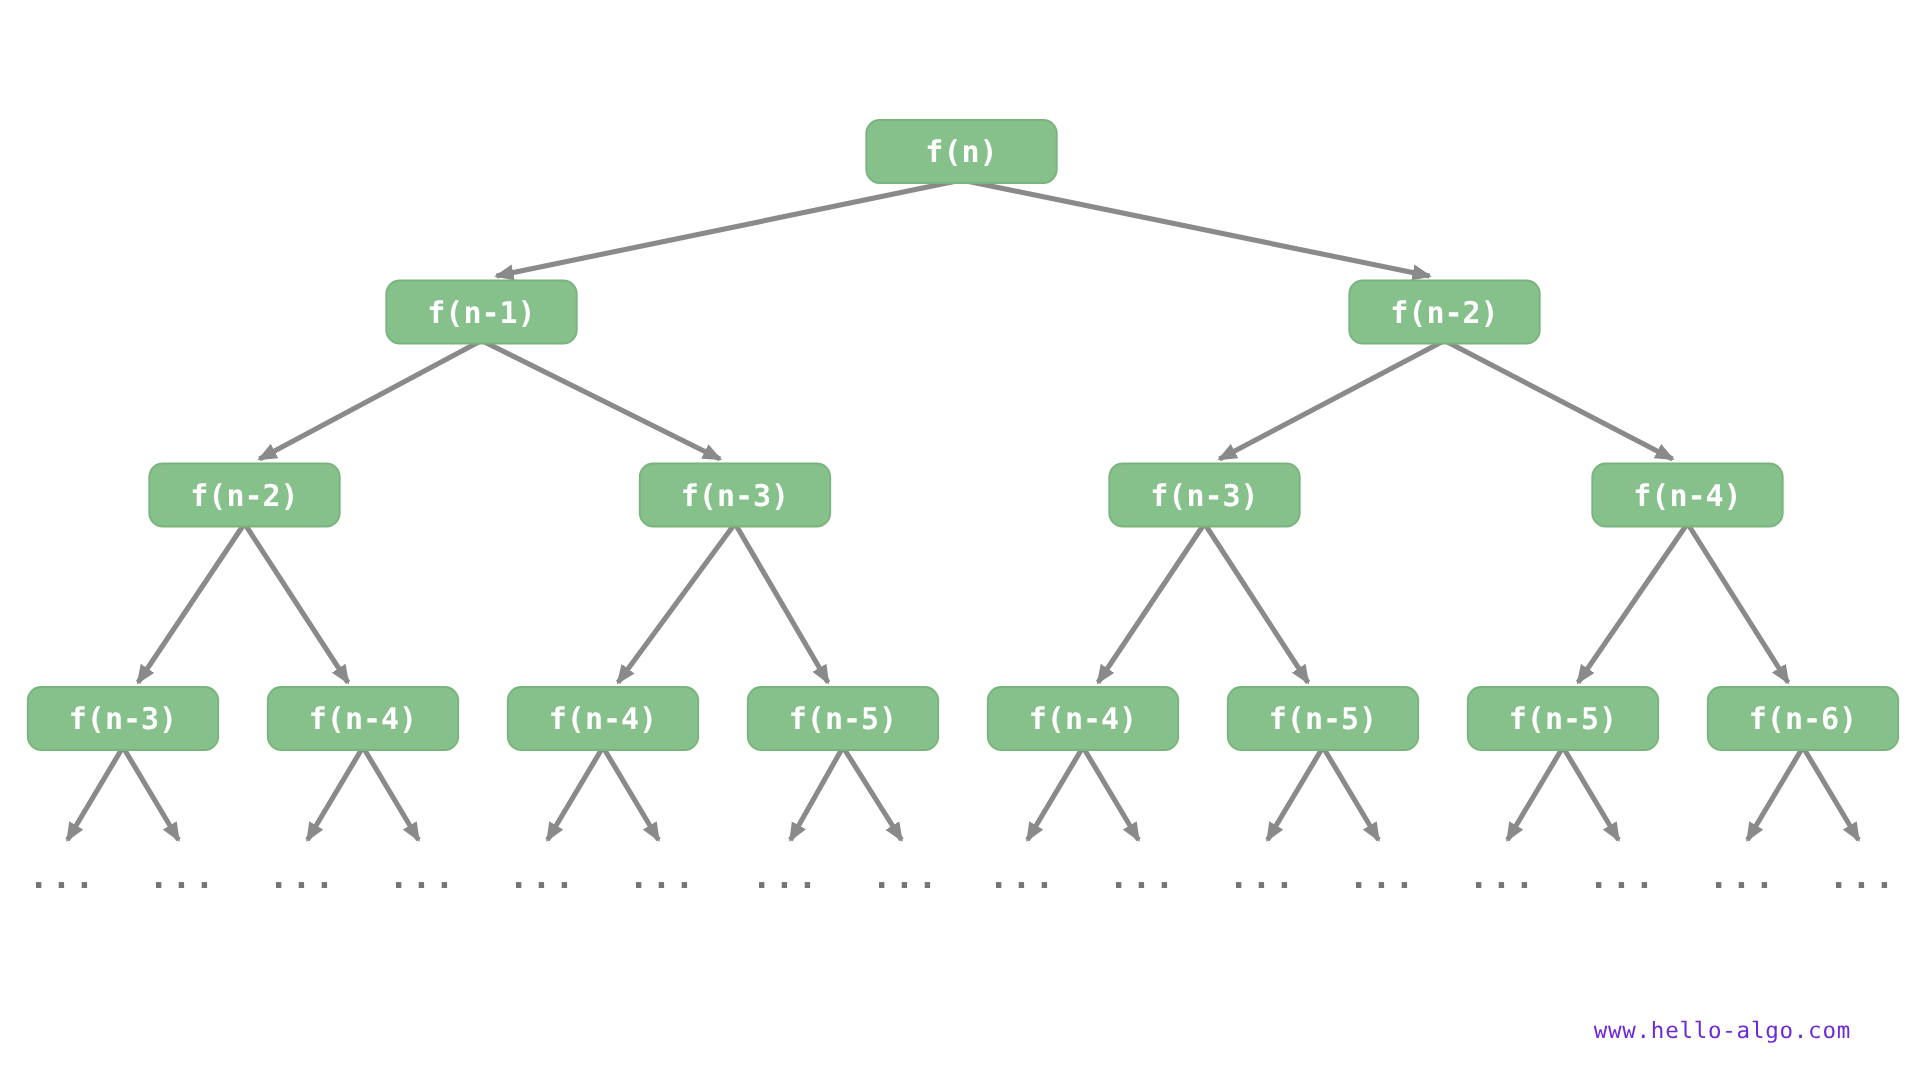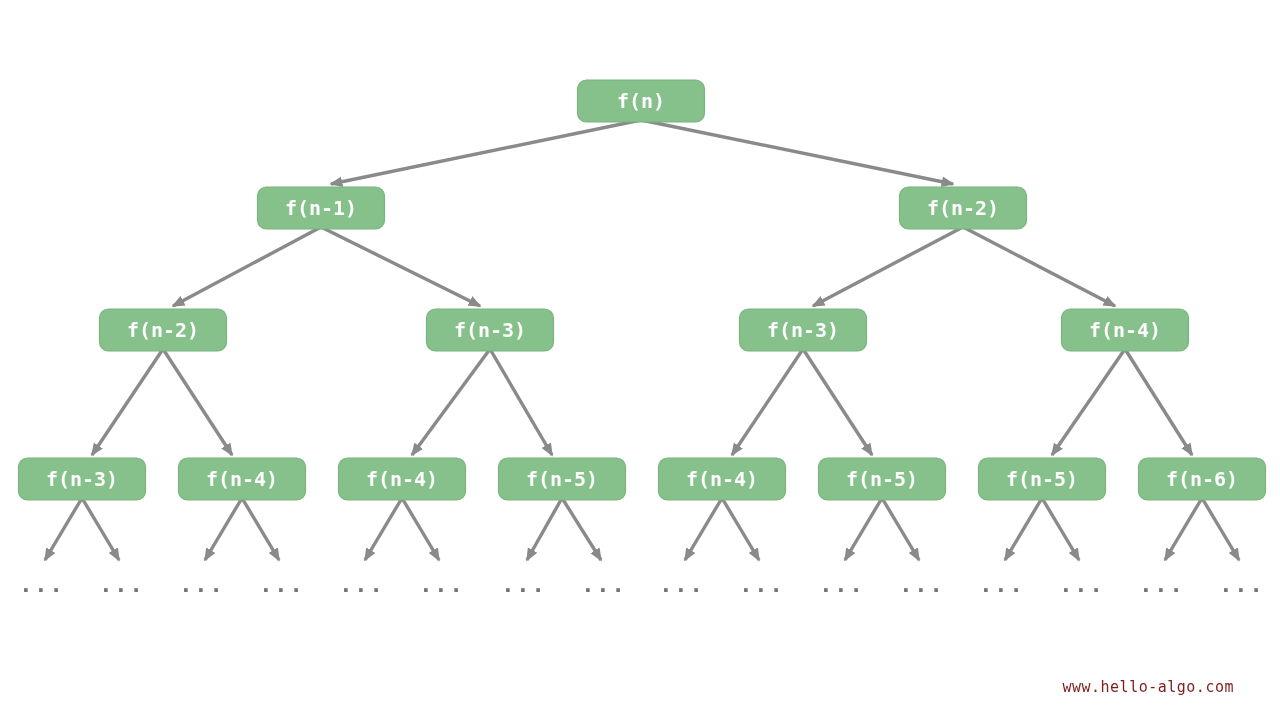--- a/index.html
+++ b/index.html
@@ -12,21 +12,21 @@
     font-family: "DejaVu Sans Mono", "Liberation Mono", monospace;
   }
   .canvas svg { position: absolute; left: 0; top: 0; }
   .watermark {
     position: absolute;
     right: 42px;
     bottom: 24px;
     font-family: "DejaVu Sans Mono", "Liberation Mono", monospace;
     font-size: 15px;
     letter-spacing: 0.5px;
-    color: #7f1d1d;
+    color: #6d28d9;
     user-select: none;
   }
 </style>
 </head>
 <body>
 
 <div class="canvas">
   <svg id="tree-svg" width="1280" height="720" viewBox="0 0 1280 720">
       <defs>
         <marker id="arrowhead" viewBox="0 0 12 10" refX="10.5" refY="5" markerWidth="13" markerHeight="11" orient="auto" markerUnits="userSpaceOnUse">

